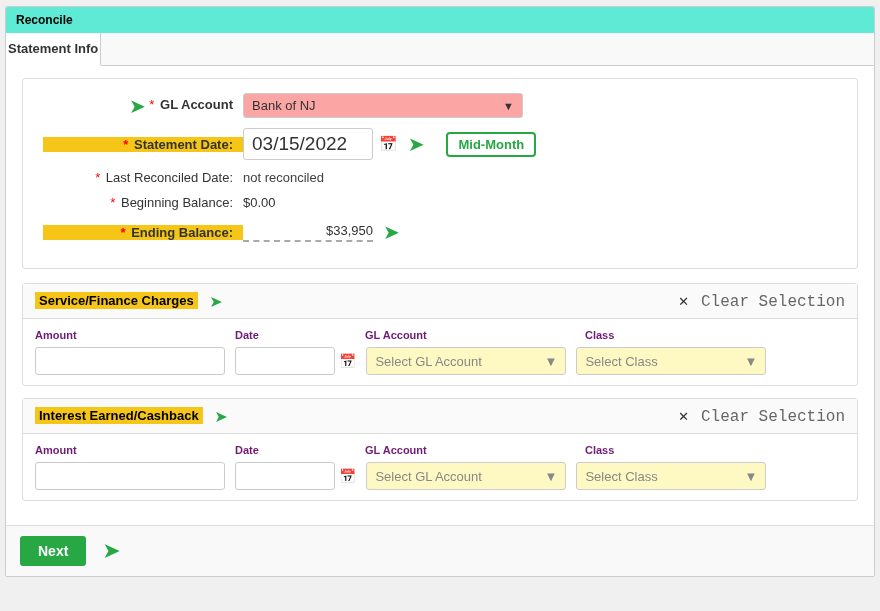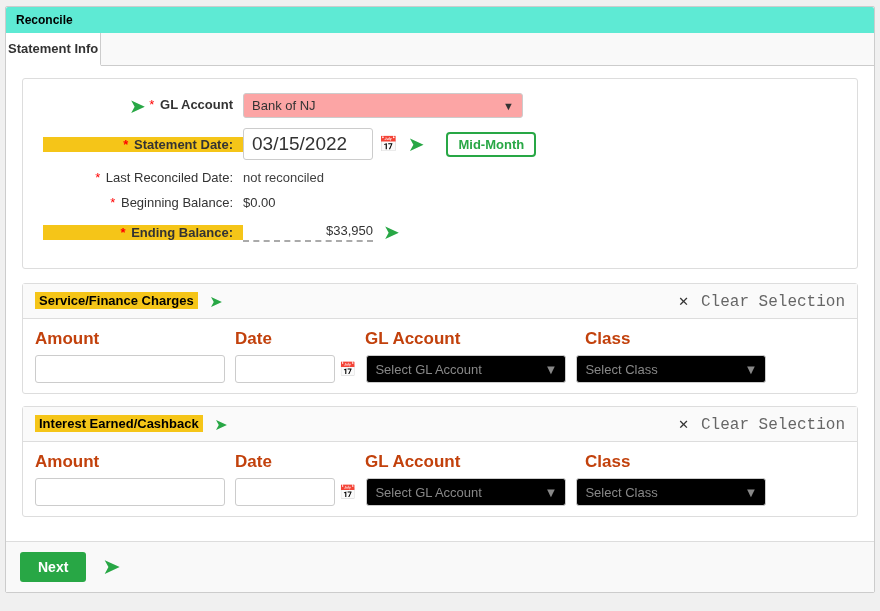--- a/index.html
+++ b/index.html
@@ -197,22 +197,22 @@
     }
 
     .charges-body {
       padding: 10px 12px;
     }
 
     .charges-col-headers {
       display: flex;
       margin-bottom: 6px;
       font-weight: bold;
-      font-size: 17px;
-      color: #c2410c;
+      font-size: 11px;
+      color: #701a75;
       align-items: center;
     }
 
     .col-amount { width: 200px; }
     .col-date { width: 130px; }
     .col-gl { width: 220px; }
     .col-class { width: 200px; }
 
     .charges-inputs {
       display: flex;
@@ -242,21 +242,21 @@
       margin-right: 10px;
       color: #555;
       font-size: 14px;
       cursor: pointer;
     }
 
     .select-gl, .select-class {
       height: 28px;
       border: 1px solid #ccc;
       border-radius: 3px;
-      background: #000000;
+      background: #fef9c3;
       display: flex;
       align-items: center;
       justify-content: space-between;
       padding: 0 8px;
       cursor: pointer;
       color: #888;
     }
 
     .select-gl {
       width: 200px;

